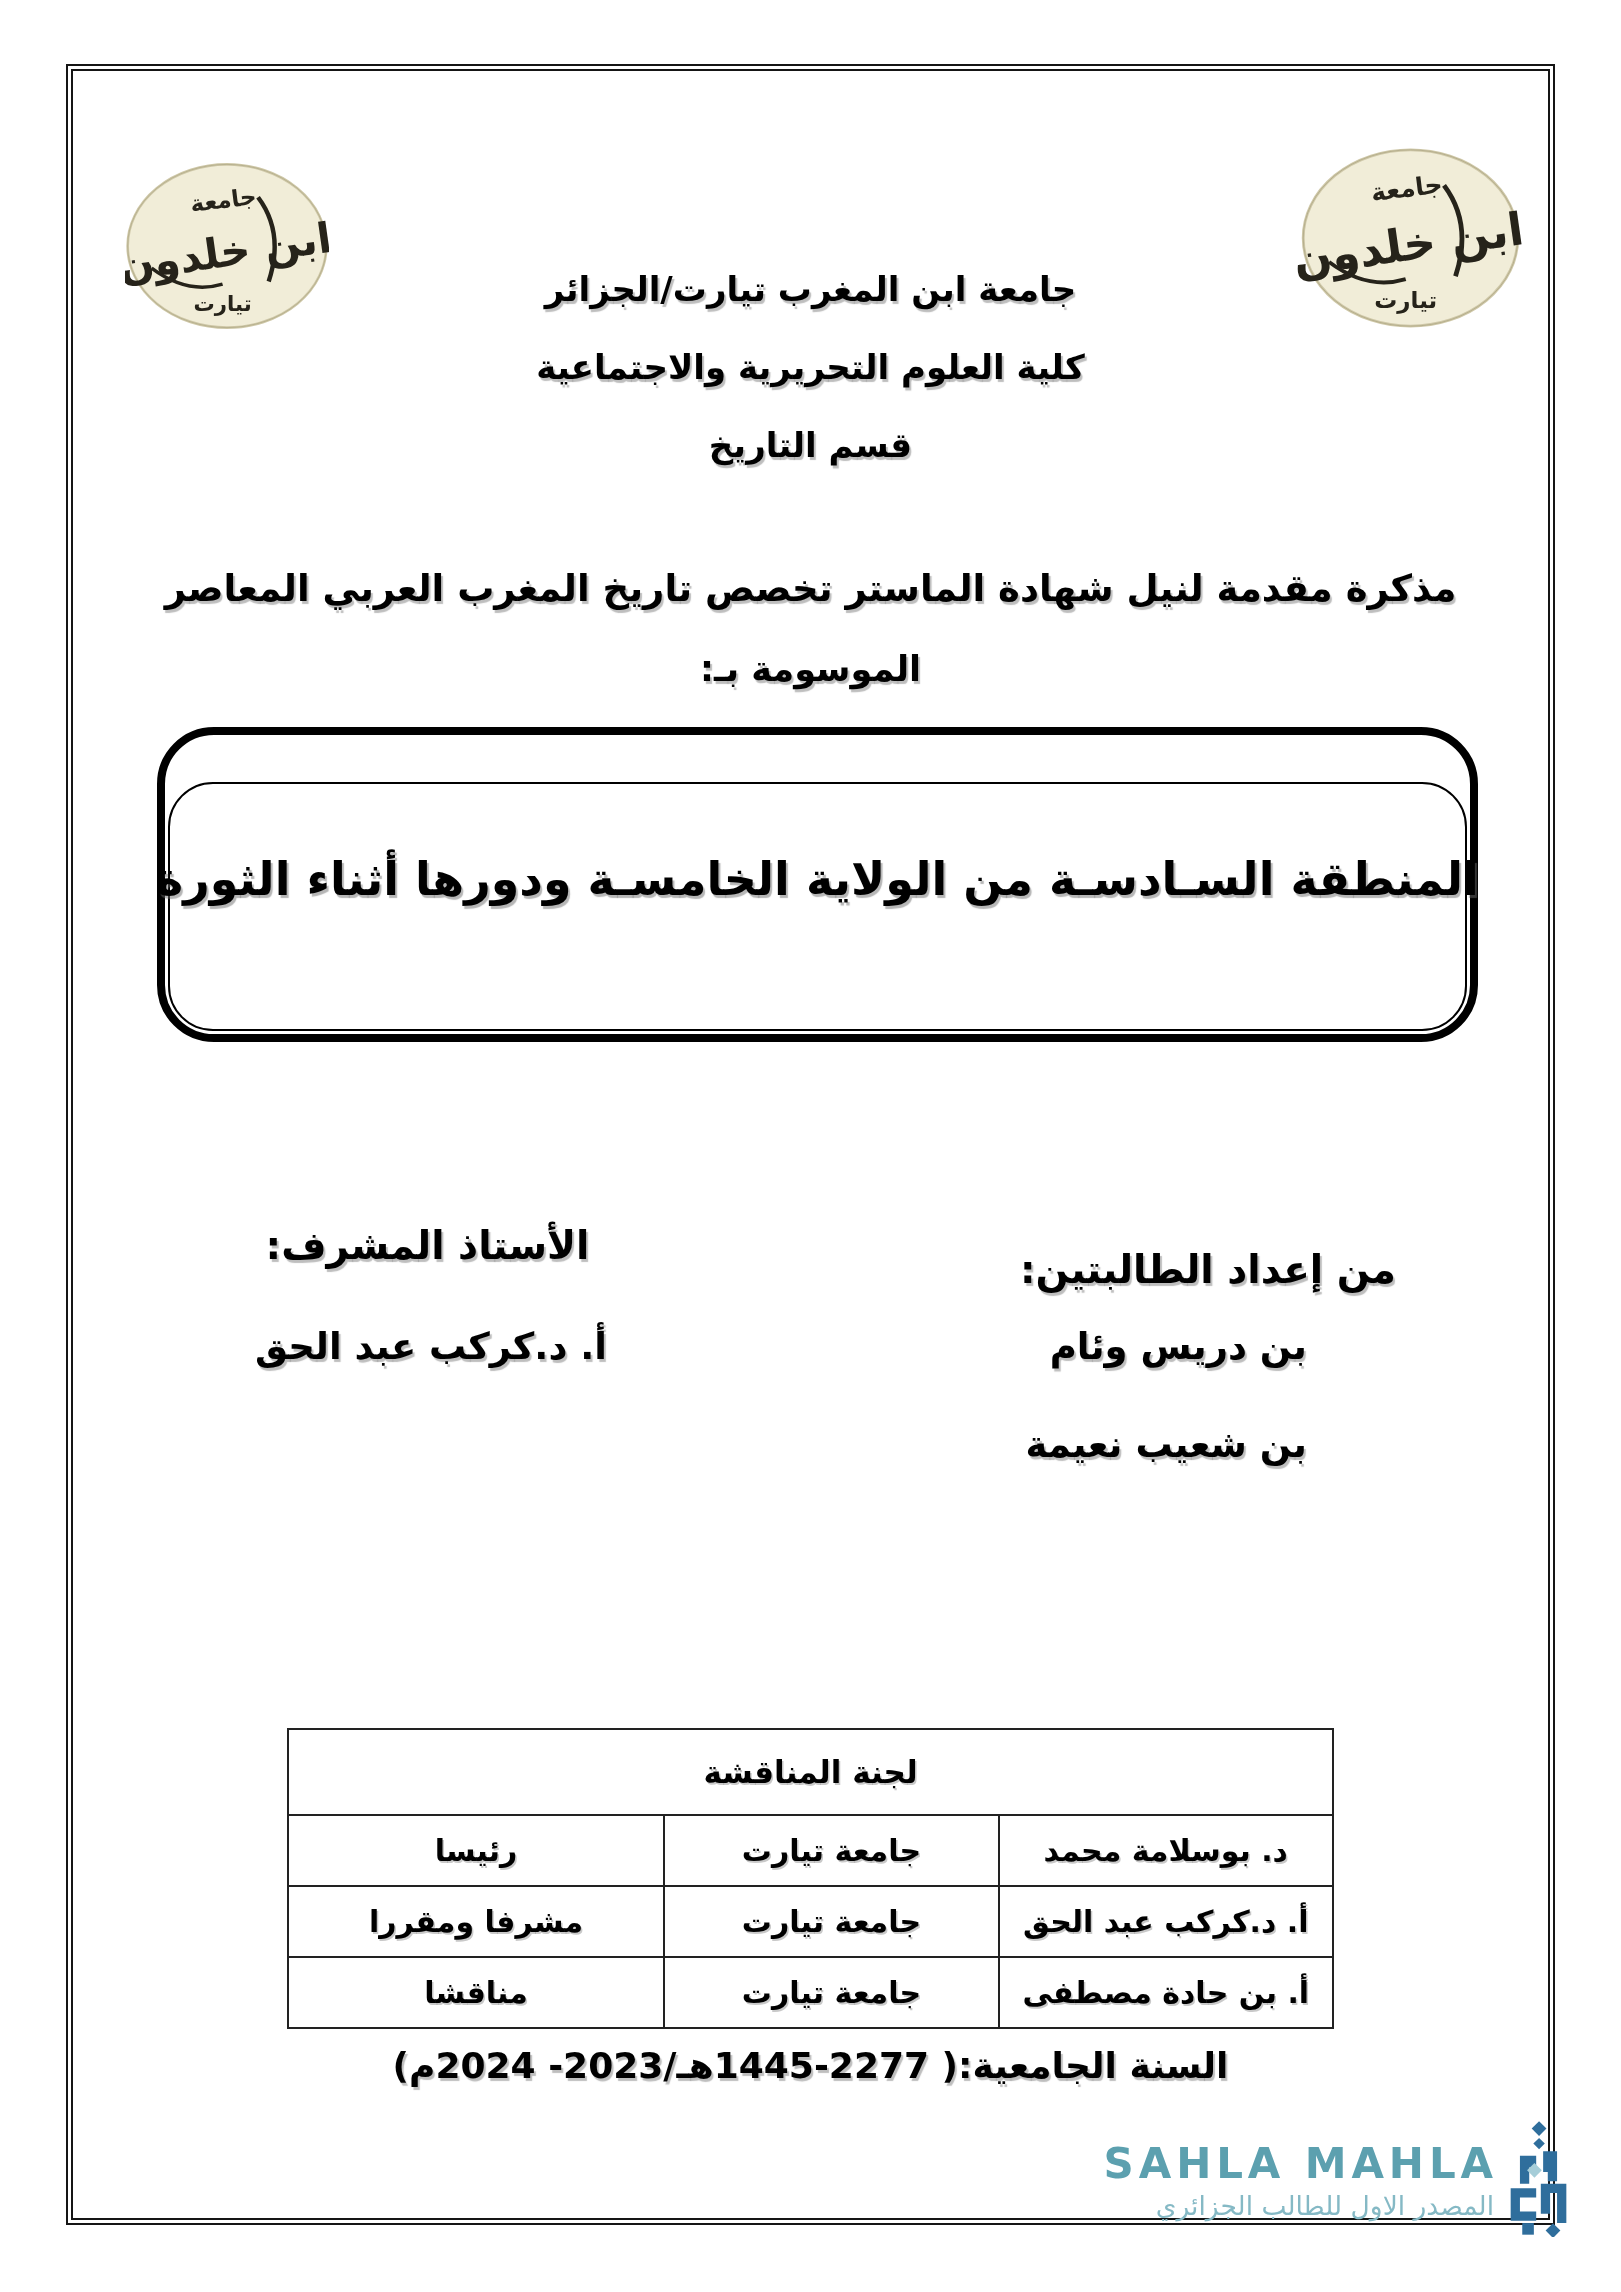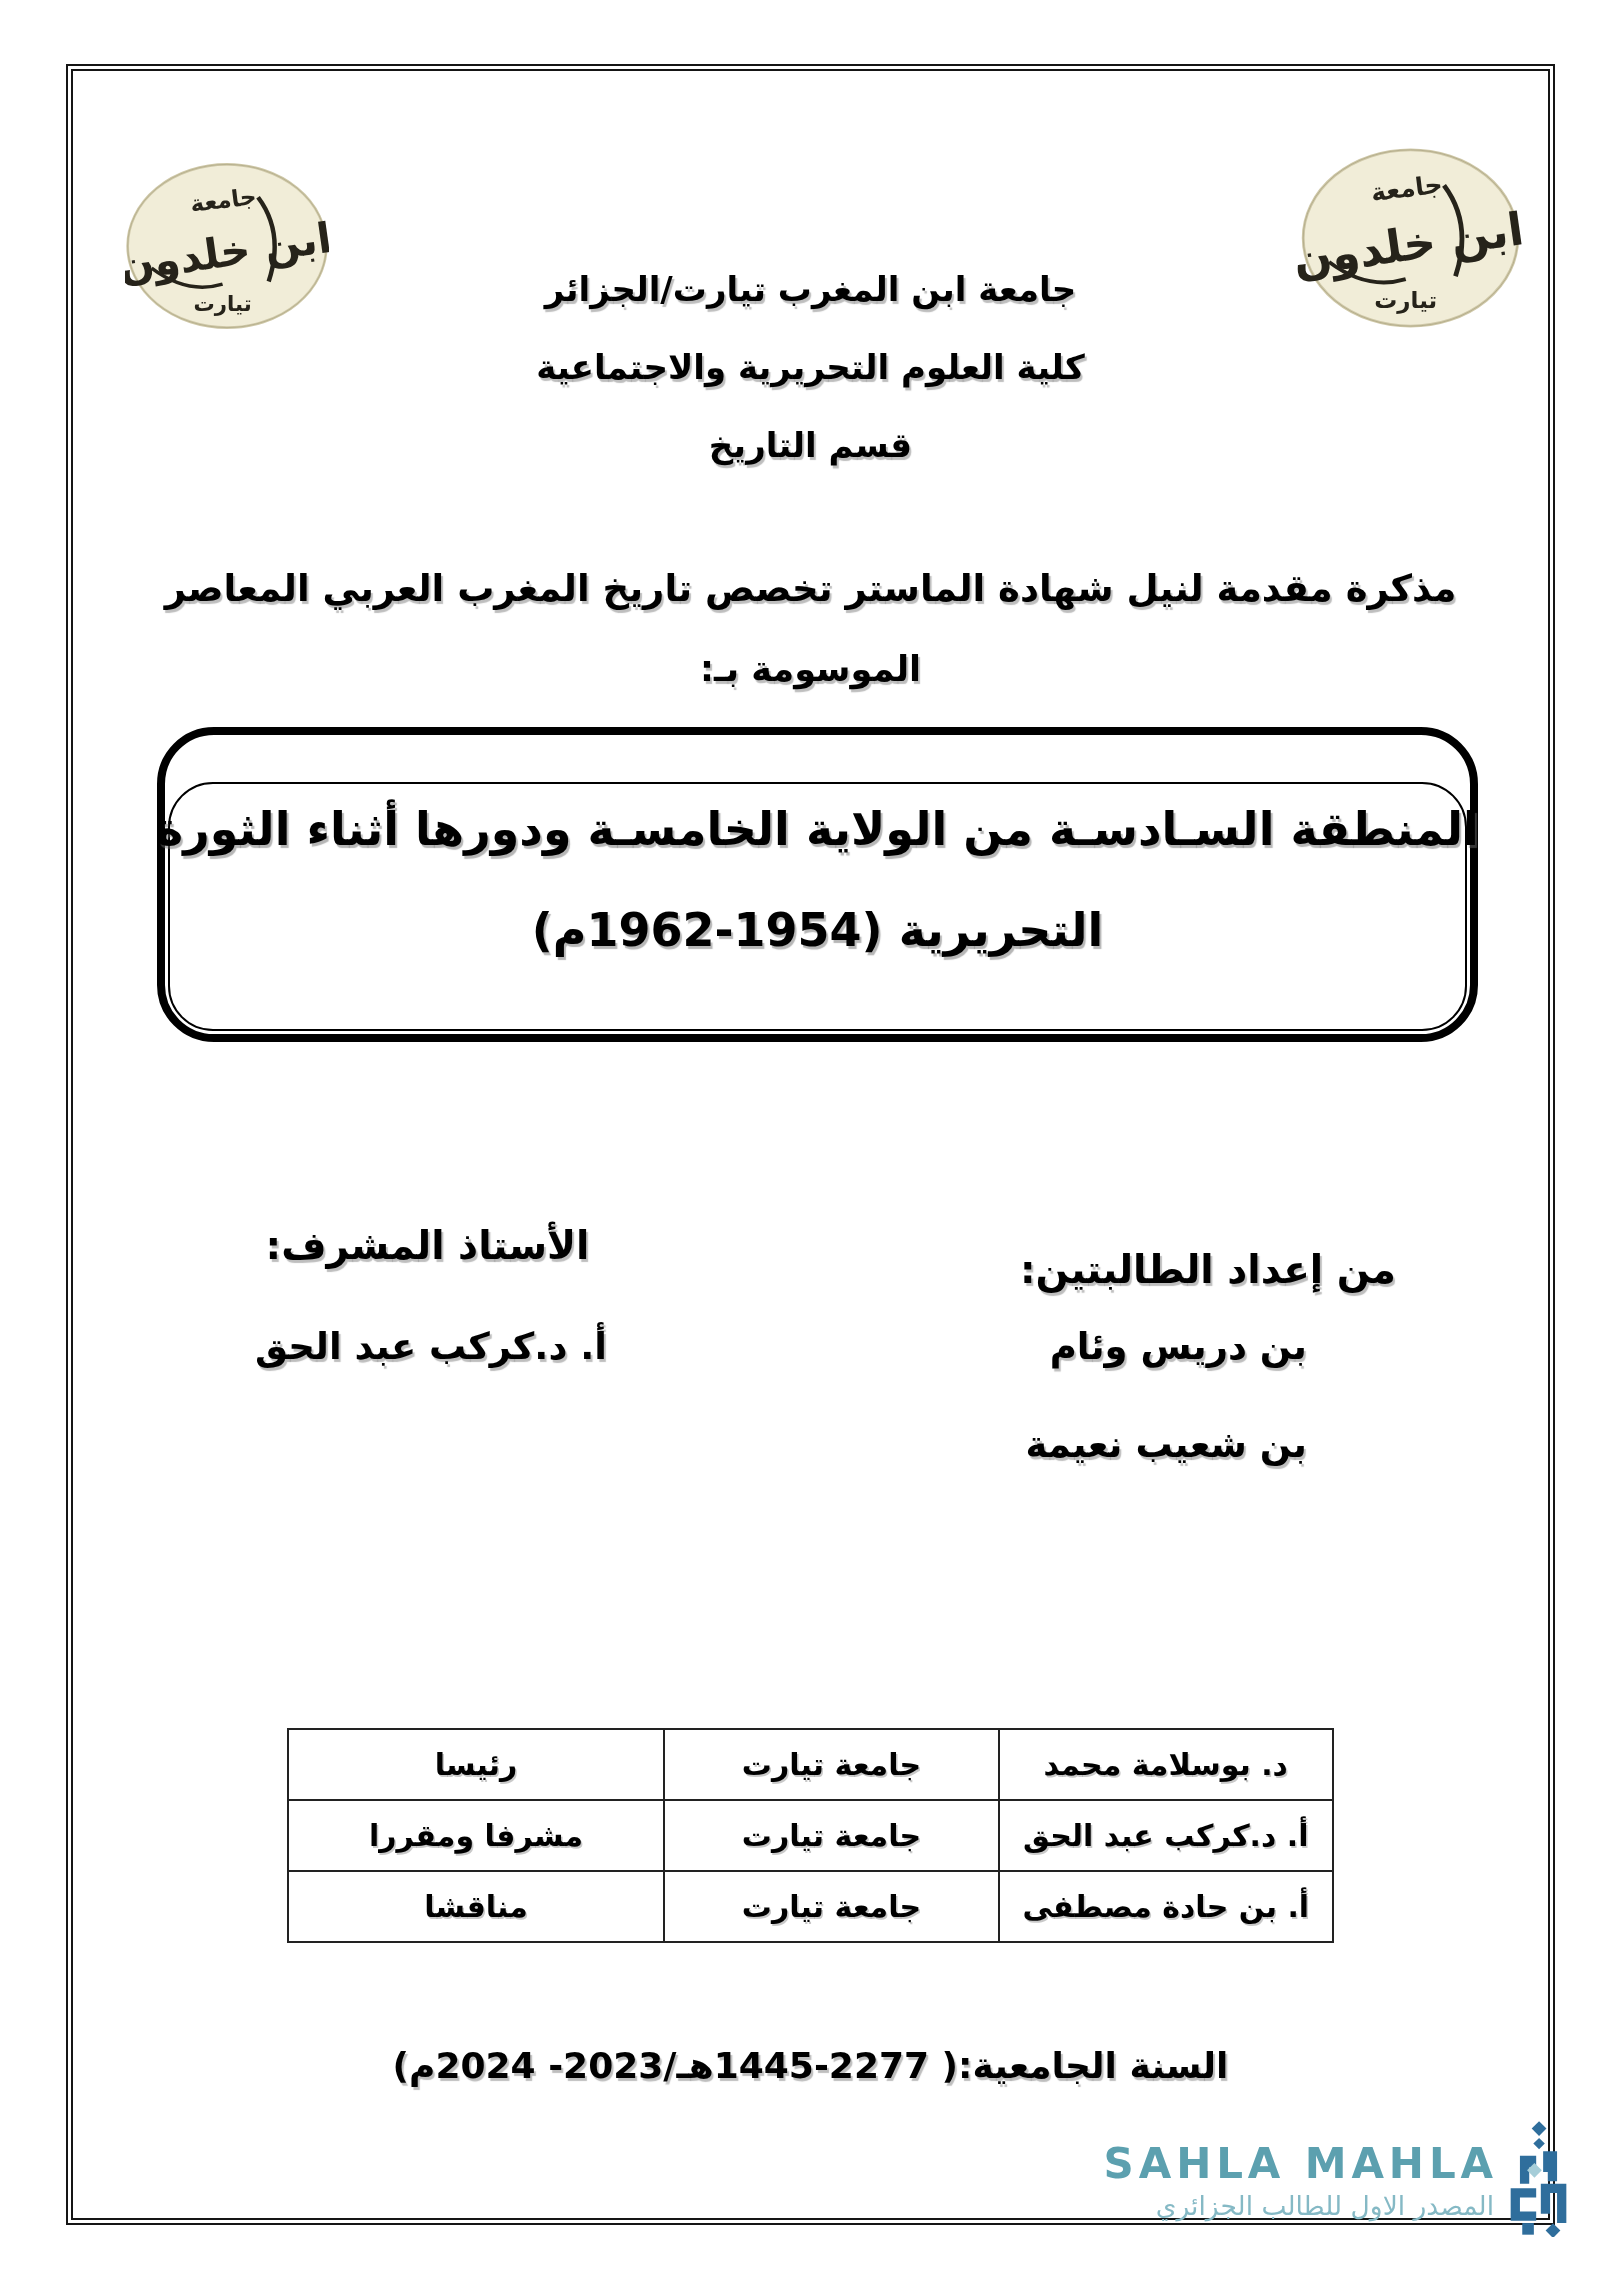--- a/index.html
+++ b/index.html
@@ -100,38 +100,40 @@
   <div class="center-line hdr-line ar-bold line-university">جامعة ابن المغرب تيارت/الجزائر</div>
   <div class="center-line hdr-line ar-bold line-faculty">كلية العلوم التحريرية والاجتماعية</div>
   <div class="center-line hdr-line ar-bold line-department">قسم التاريخ</div>
 
   <div class="center-line ar-bold line-presentation">مذكرة مقدمة لنيل شهادة الماستر تخصص تاريخ المغرب العربي المعاصر</div>
   <div class="center-line ar-bold line-entitled">الموسومة بـ:</div>
 
   <div class="title-box">
     <div class="title-box-inner">
       <div class="title-line">المنطقة السـادسـة من الولاية الخامسـة ودورها أثناء الثورة</div>
-      <div class="title-line">التحريرية (1954-1962م)</div>
     </div>
   </div>
 
   <div class="ar-bold authors-heading">من إعداد الطالبتين:</div>
   <div class="ar-bold author-name-1">بن دريس وئام</div>
   <div class="ar-bold author-name-2">بن شعيب نعيمة</div>
 
   <div class="ar-bold supervisor-heading">الأستاذ المشرف:</div>
   <div class="ar-bold supervisor-name">أ. د.كركب عبد الحق</div>
 
   <table class="committee">
     <colgroup>
         <col class="col-name">
         <col class="col-univ">
         <col class="col-role">
       </colgroup>
     <tbody>
+        <tr>
+      <th colspan="3">لجنة المناقشة</th>
+    </tr>
     <tr>
       <td>د. بوسلامة محمد</td>
       <td>جامعة تيارت</td>
       <td>رئيسا</td>
     </tr>
     <tr>
       <td>أ. د.كركب عبد الحق</td>
       <td>جامعة تيارت</td>
       <td>مشرفا ومقررا</td>
     </tr>

